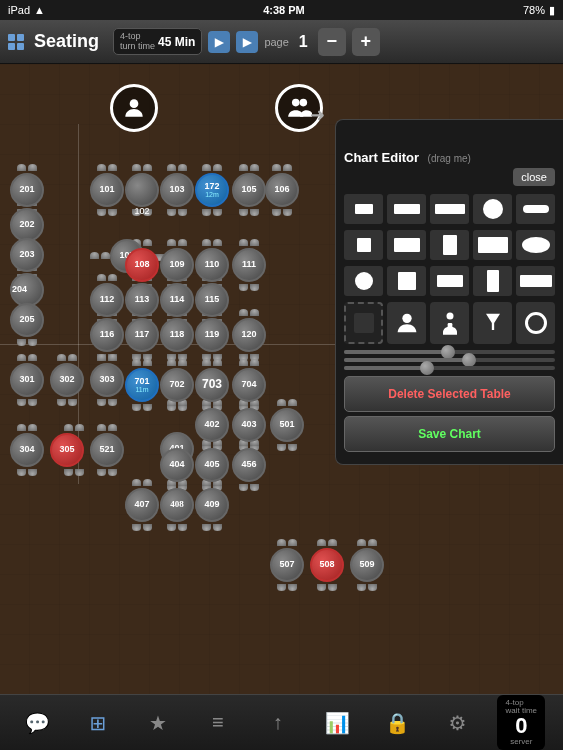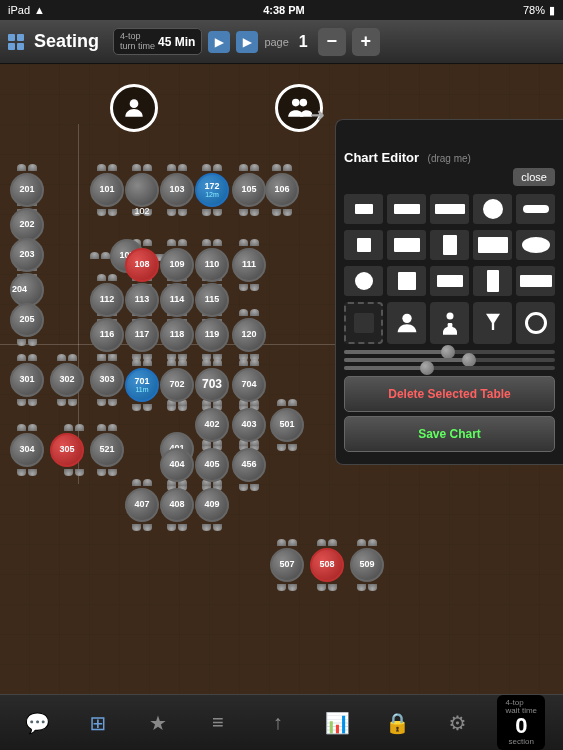--- a/index.html
+++ b/index.html
@@ -902,21 +902,21 @@
         <div style="display: flex; gap: 2px; margin-top: 2px;">
           <div style="width: 9px; height: 7px; background: radial-gradient(circle at 50% 70%, rgb(170, 170, 170), rgb(102, 102, 102)); border-radius: 0px 0px 50% 50%;"></div>
           <div style="width: 9px; height: 7px; background: radial-gradient(circle at 50% 70%, rgb(170, 170, 170), rgb(102, 102, 102)); border-radius: 0px 0px 50% 50%;"></div>
         </div>
       </div>
       <div style="position: absolute; left: 160px; top: 415px; display: flex; flex-direction: column; align-items: center; cursor: pointer;">
         <div style="display: flex; gap: 2px; margin-bottom: 2px;">
           <div style="width: 9px; height: 7px; background: radial-gradient(circle at 50% 30%, rgb(170, 170, 170), rgb(102, 102, 102)); border-radius: 50% 50% 0px 0px;"></div>
           <div style="width: 9px; height: 7px; background: radial-gradient(circle at 50% 30%, rgb(170, 170, 170), rgb(102, 102, 102)); border-radius: 50% 50% 0px 0px;"></div>
         </div>
-        <div style="width: 34px; height: 34px; border-radius: 50%; background: radial-gradient(circle at 35% 35%, rgb(136, 136, 136), rgb(68, 68, 68)); border: 2px solid rgb(102, 102, 102); display: flex; flex-direction: column; align-items: center; justify-content: center; z-index: 2;">
+        <div style="width: 34px; height: 34px; border-radius: 50%; background: radial-gradient(circle at 35% 35%, rgb(136, 136, 136), rgb(68, 68, 68)); border: 2px solid rgb(102, 102, 102); display: flex; flex-direction: column; align-items: center; justify-content: center; z-index: 2; font-family: Liberation Serif, serif;">
           <span style="color: white; font-size: 9px; font-weight: 700; line-height: 1.1;">408</span>
         </div>
         <div style="display: flex; gap: 2px; margin-top: 2px;">
           <div style="width: 9px; height: 7px; background: radial-gradient(circle at 50% 70%, rgb(170, 170, 170), rgb(102, 102, 102)); border-radius: 0px 0px 50% 50%;"></div>
           <div style="width: 9px; height: 7px; background: radial-gradient(circle at 50% 70%, rgb(170, 170, 170), rgb(102, 102, 102)); border-radius: 0px 0px 50% 50%;"></div>
         </div>
       </div>
       <div style="position: absolute; left: 195px; top: 415px; display: flex; flex-direction: column; align-items: center; cursor: pointer;">
         <div style="display: flex; gap: 2px; margin-bottom: 2px;">
           <div style="width: 9px; height: 7px; background: radial-gradient(circle at 50% 30%, rgb(170, 170, 170), rgb(102, 102, 102)); border-radius: 50% 50% 0px 0px;"></div>
@@ -1093,15 +1093,15 @@
   <div class="bottom-icon">★</div>
   <div class="bottom-icon">≡</div>
   <div class="bottom-icon">↑</div>
   <div class="bottom-icon">📊</div>
   <div class="bottom-icon">🔒</div>
   <div class="bottom-icon">⚙</div>
   <div class="wait-time-box">
     <span class="wait-time-label" style="white-space:pre-line">4-top
 wait time</span>
     <span class="wait-time-value">0</span>
-    <span class="wait-time-unit">section</span>
+    <span class="wait-time-unit">server</span>
   </div>
 </div>
 
 </body></html>

